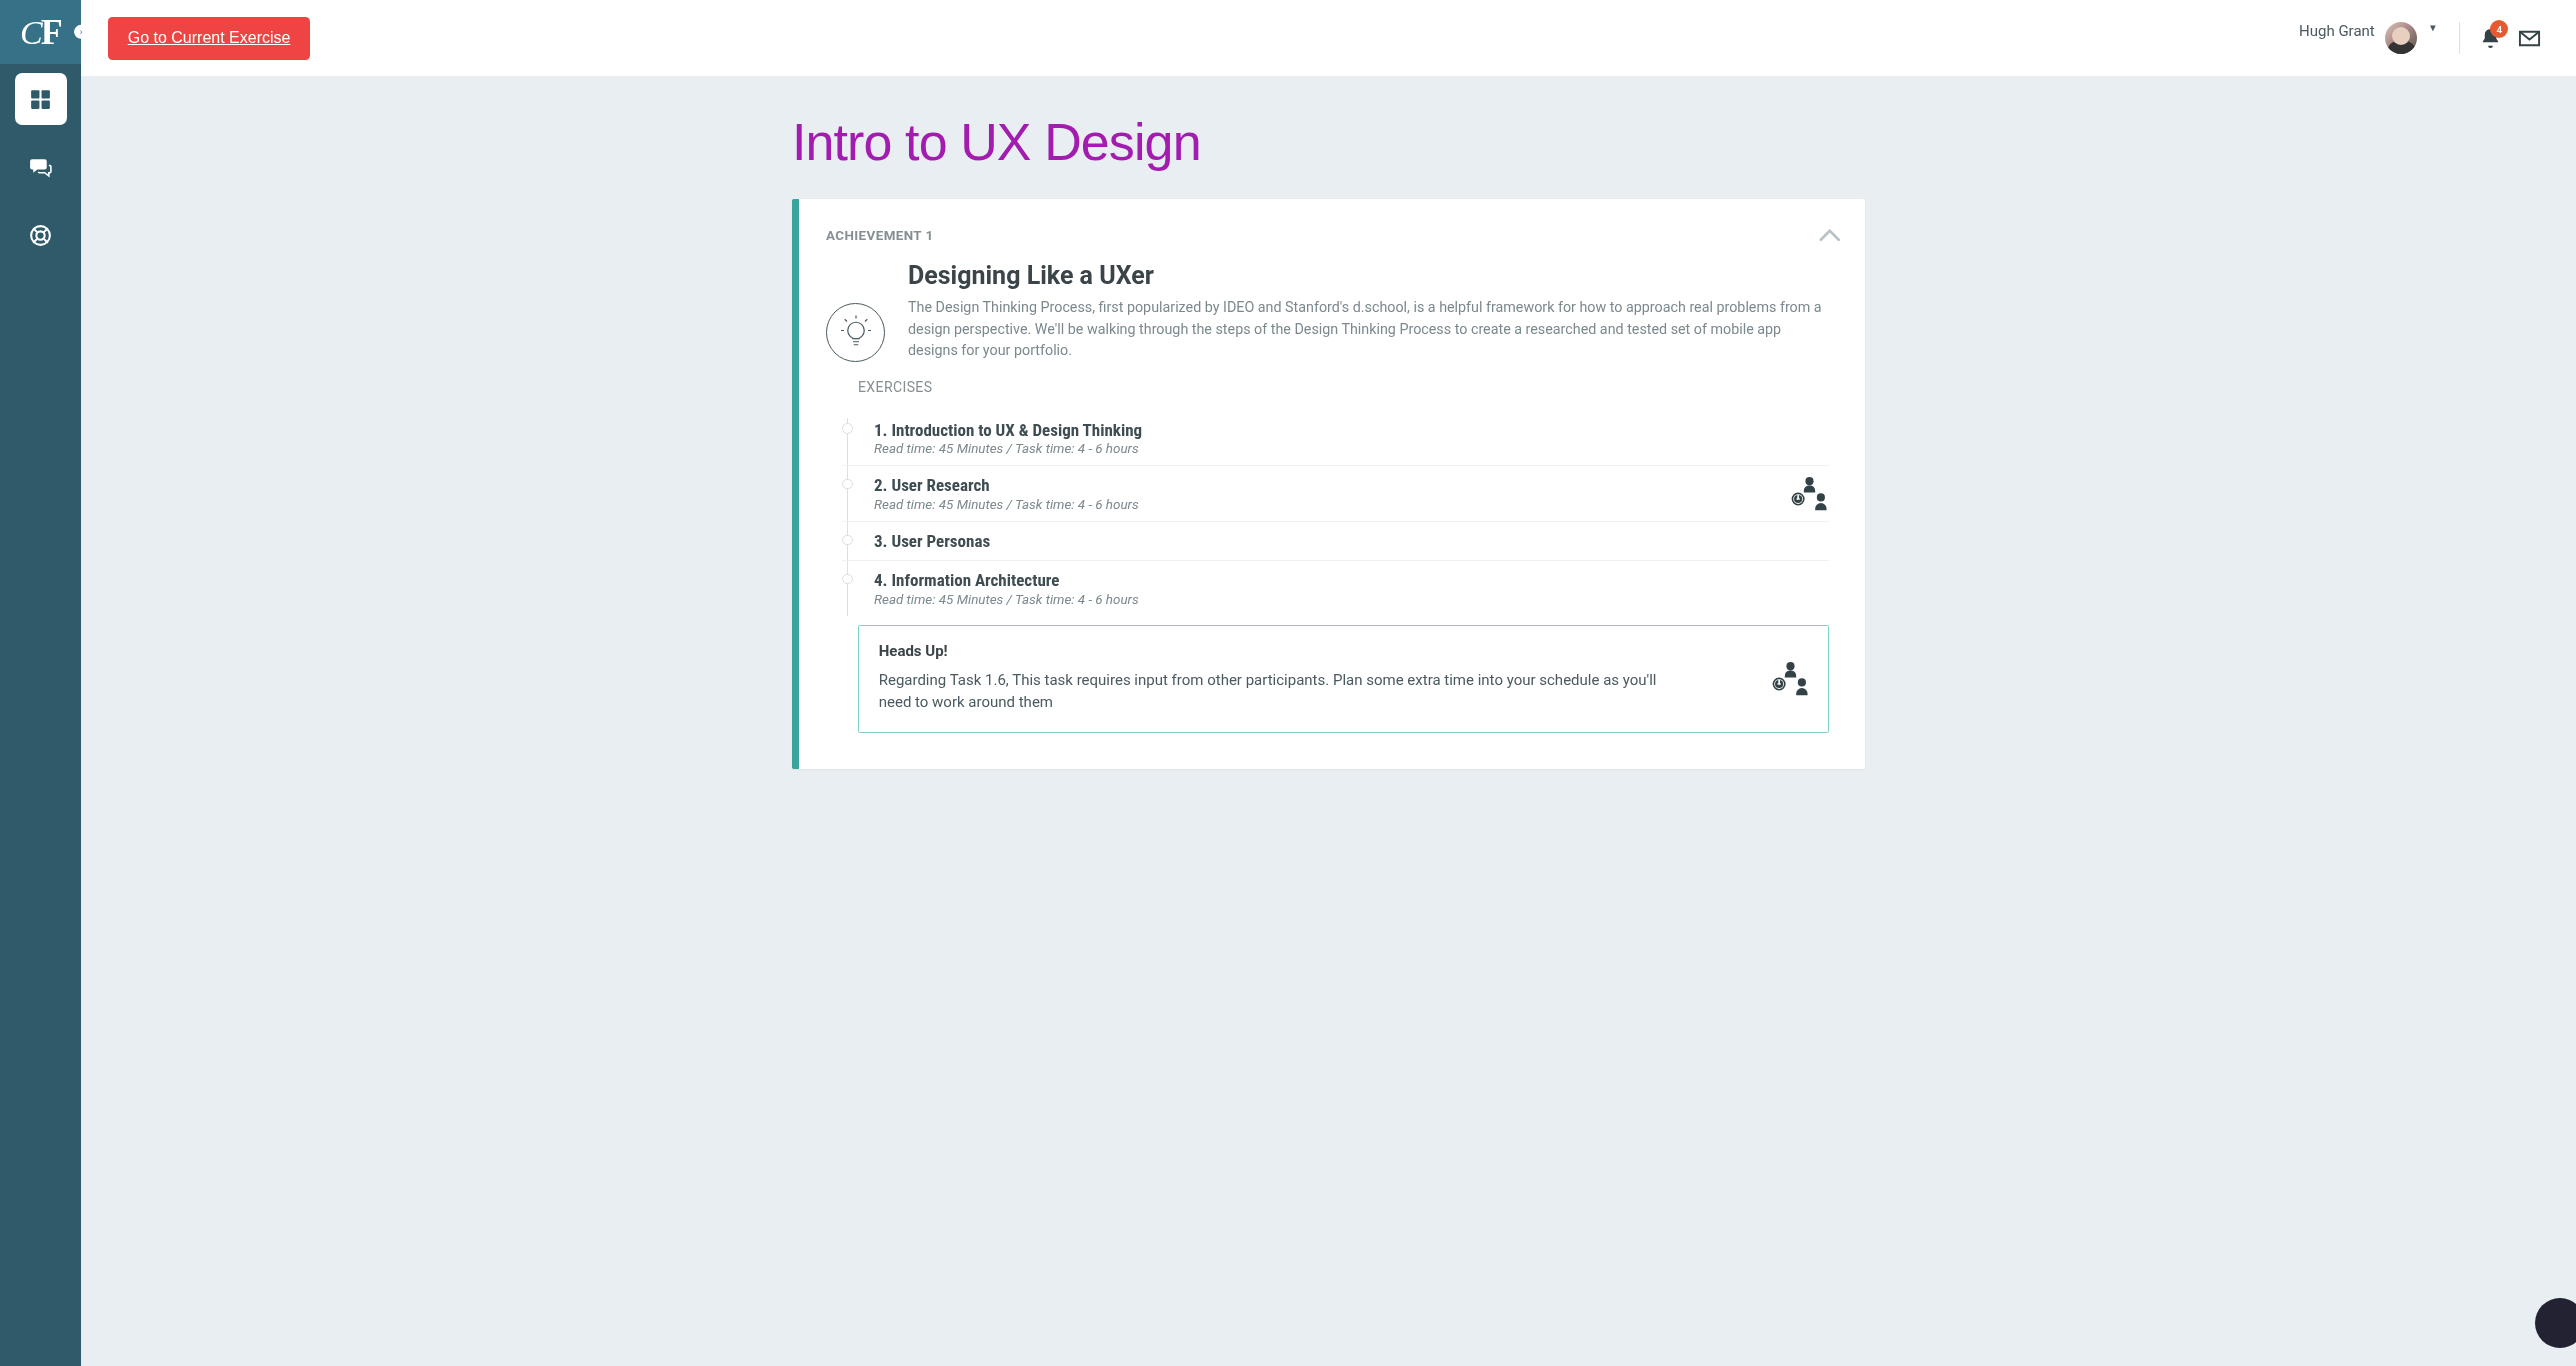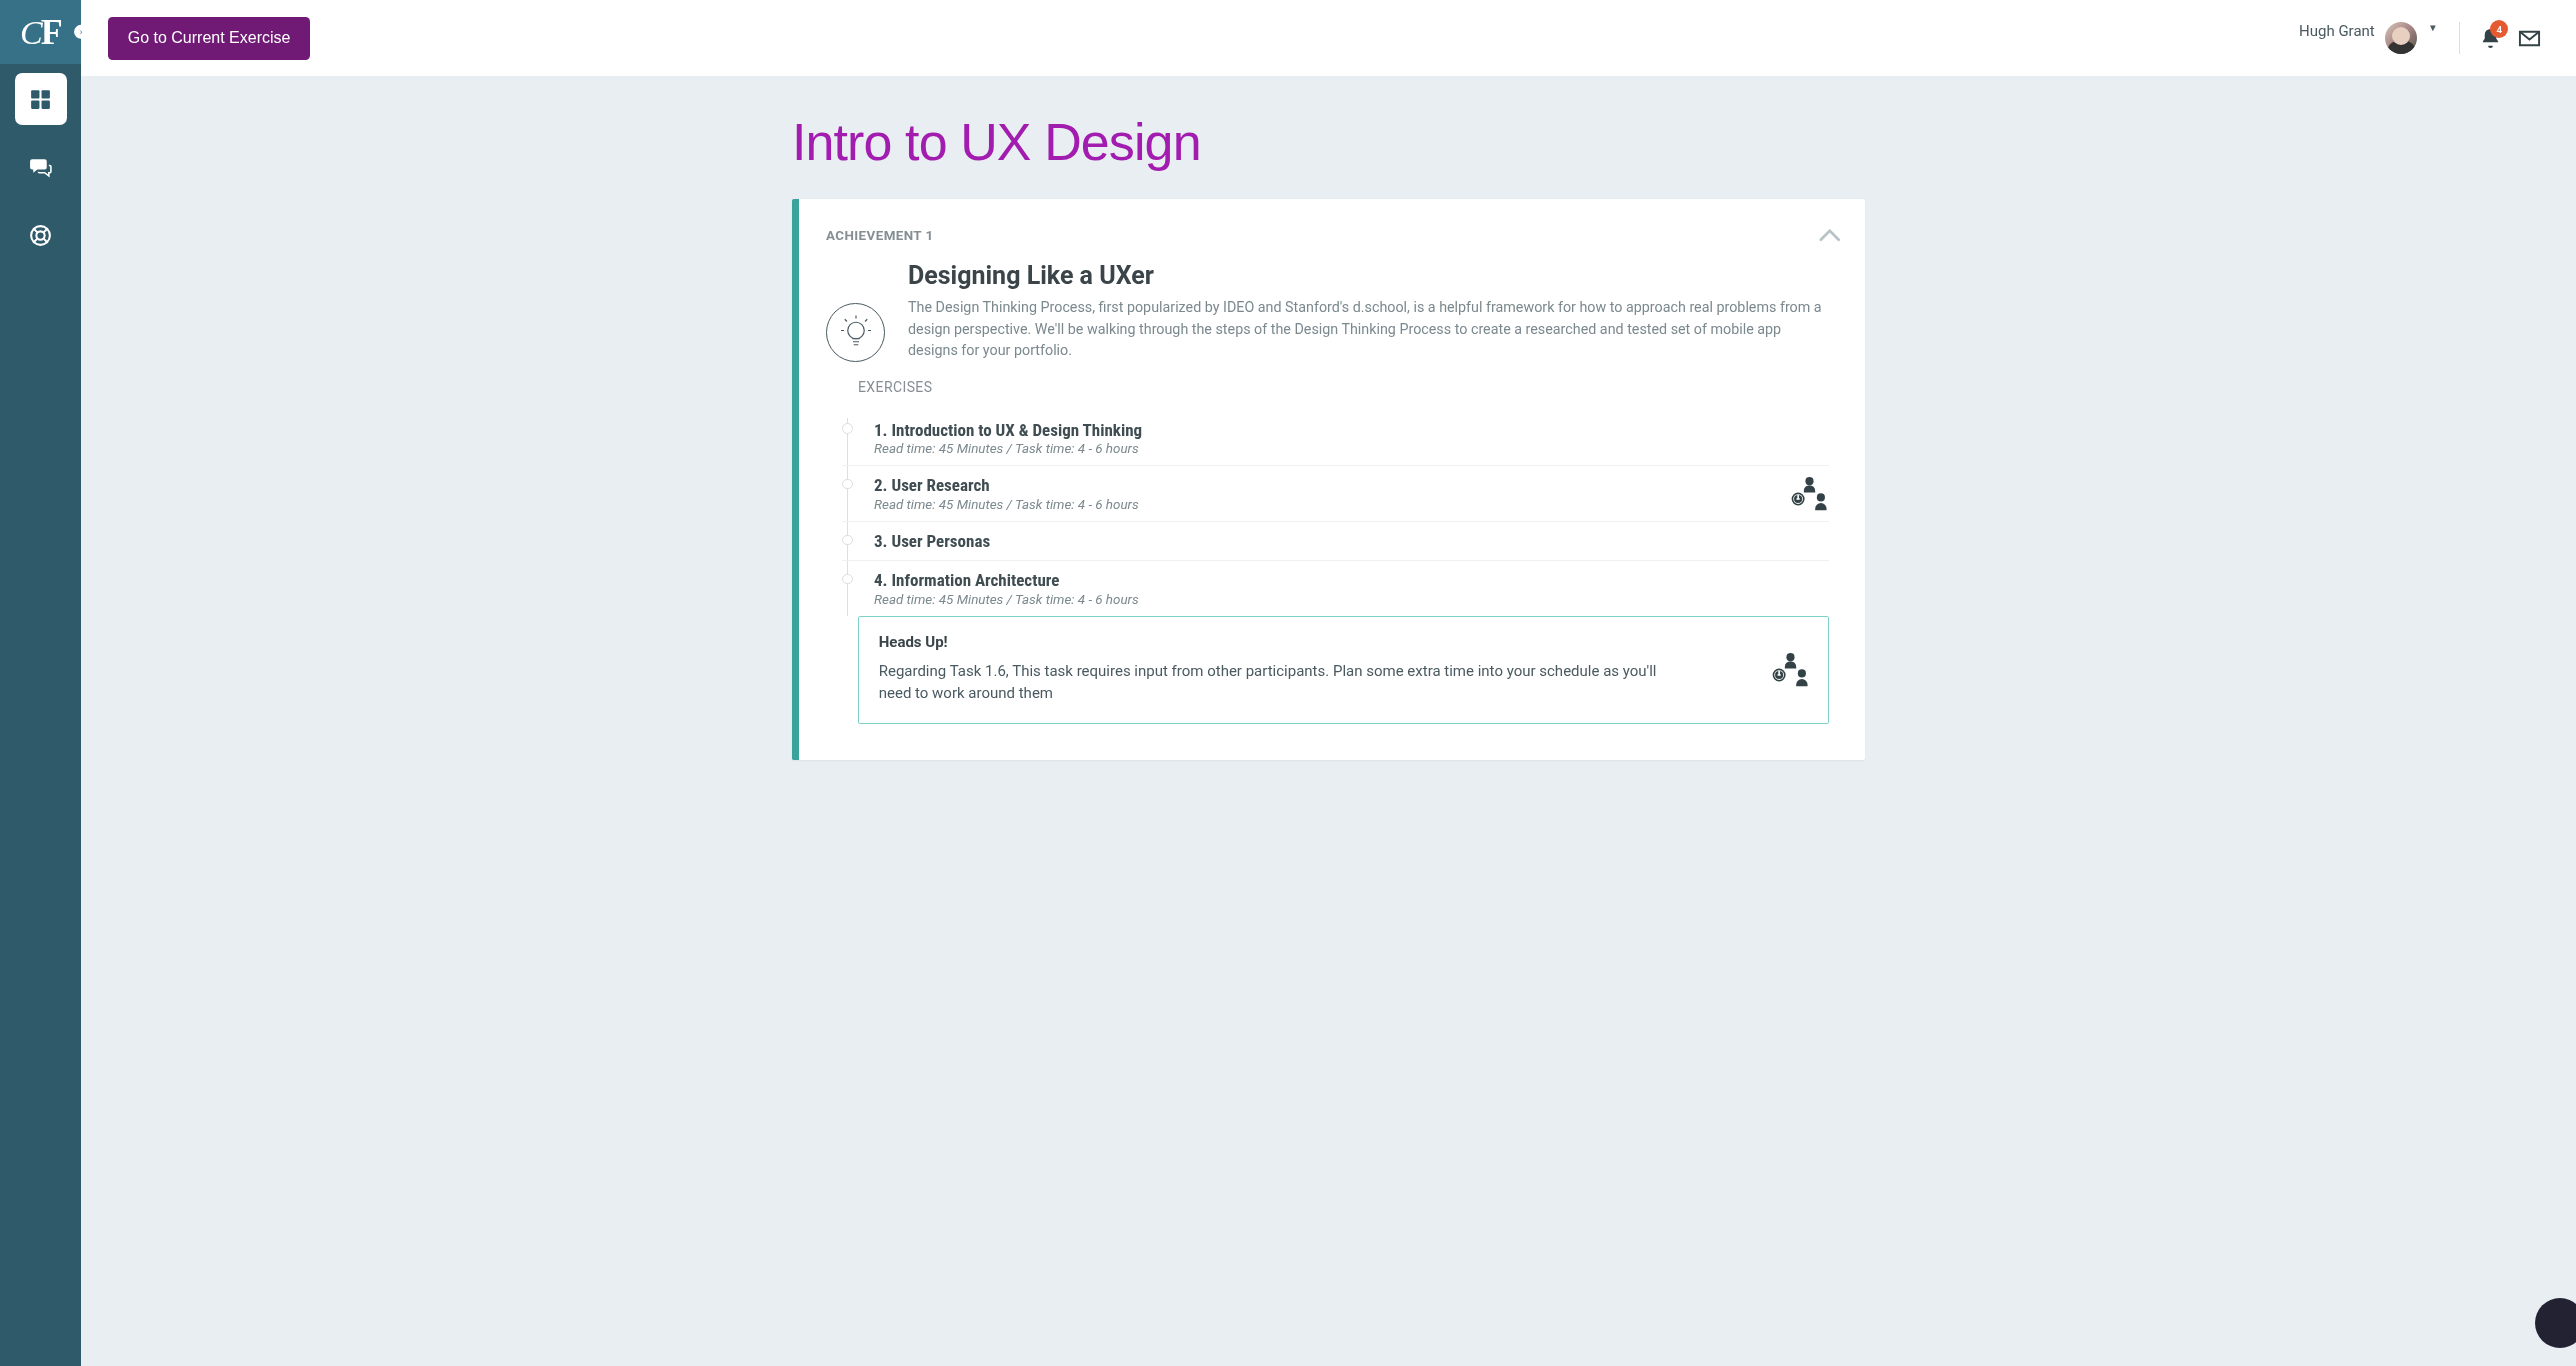--- a/index.html
+++ b/index.html
@@ -63,27 +63,28 @@
     position: fixed;
     top: 0; left: 81px; right: 0;
     height: 76px;
     background: #fff;
     display: flex;
     align-items: center;
     padding: 0 27px;
     z-index: 40;
   }
   .cta-button {
-    background: #701a75;
+    background: #ef4444;
     color: #fff;
     border: none;
     padding: 12.5px 19.7px;
     border-radius: 4.5px;
     font-size: 16px;
     cursor: pointer;
+    text-decoration: underline;
   }
   .topbar-spacer { flex: 1; }
   .user-cluster {
     display: flex; align-items: flex-start; gap: 10.7px;
     border-right: 0.9px solid #d9e0e3;
     padding-right: 21.5px;
     margin-right: 10.7px;
   }
   .user-name { color: #4a5a60; font-size: 15px; }
   .avatar {
@@ -224,20 +225,21 @@
     margin-top: 1.8px;
   }
   .ex-people {
     position:absolute; right: 0; top: 50%;
     transform: translateY(-50%);
     color: #334246;
   }
   .ex-people svg { width: 39px; height: 36px; fill:#334246;}
 
   .callout {
+    margin-top: 9px;
     margin-left: 32px;
     border: 0.9px solid #7ed1c7;
     background: #fff;
     border-radius: 1.8px;
     padding: 16px 143px 18px 19.7px;
     position: relative;
   }
   .callout-title { font-weight:700; color:#3b4549; font-size:15px; margin-bottom:9px;}
   .callout-body { color:#4a5a60; font-size:15px; line-height:1.5;}
   .callout-ppl { position:absolute; right:18px; top:50%; transform:translateY(-50%);}

